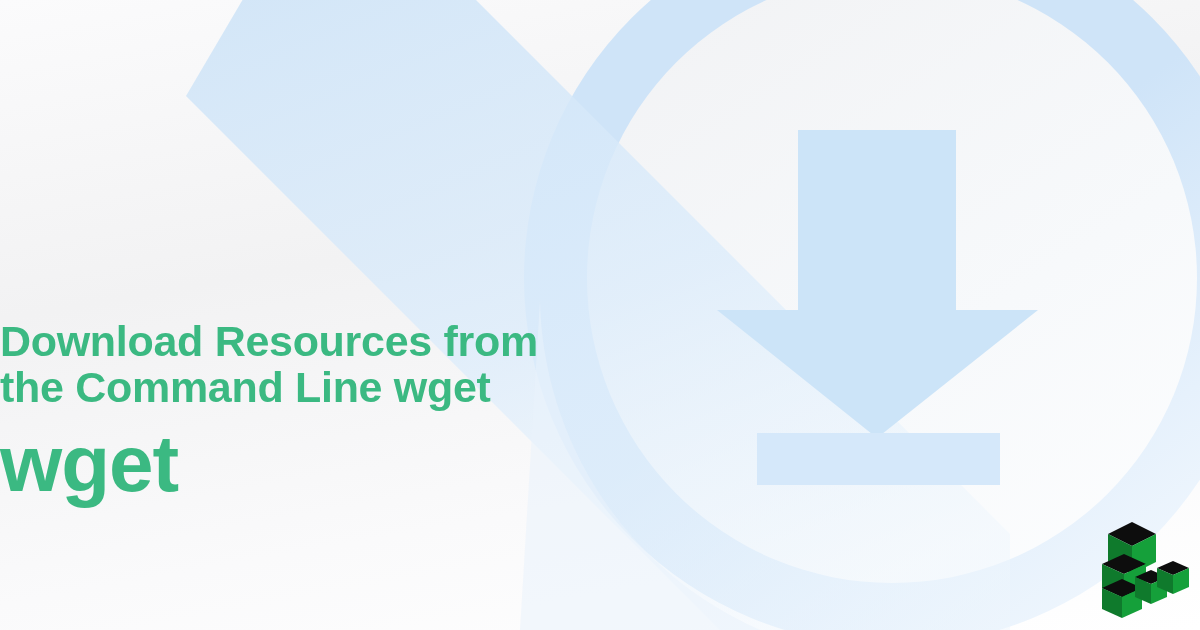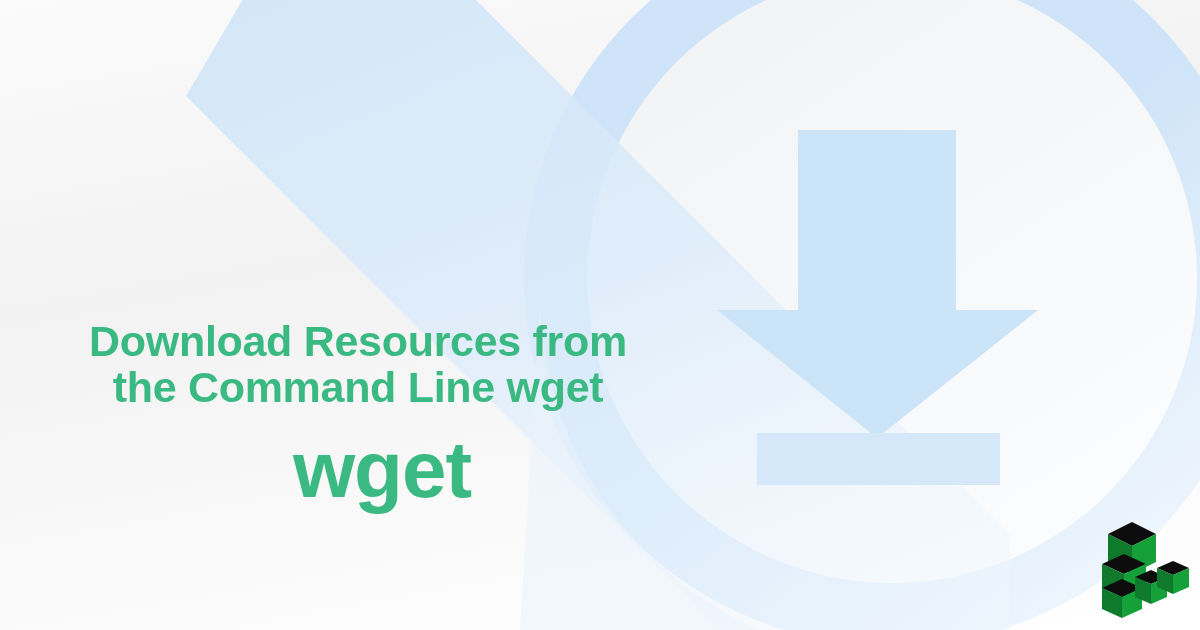--- a/index.html
+++ b/index.html
@@ -31,21 +31,21 @@
     height: 630px;
     pointer-events: none;
   }
 
   
   .headline-block {
     position: absolute;
     left: 0;
     top: 318px;
     width: 716px;
-    text-align: center;
+    text-align: left;
     z-index: 5;
   }
 
   .headline-line {
     display: block;
     font-family: "Liberation Sans", sans-serif;
     font-weight: bold;
     font-size: 43px;
     line-height: 46px;
     letter-spacing: -0.3px;
@@ -54,23 +54,22 @@
   }
 
   .headline-emphasis {
     display: block;
     font-family: "Liberation Sans", sans-serif;
     font-weight: bold;
     font-size: 80px;
     line-height: 88px;
     letter-spacing: -1px;
     color: #3bb982;
-    margin-top: 16px;
+    margin-top: 10px;
     white-space: nowrap;
-    padding-left: 48px;
   }
 
   
   .logo-mark {
     position: absolute;
     right: 8px;
     bottom: 8px;
     width: 96px;
     height: 110px;
     z-index: 6;

